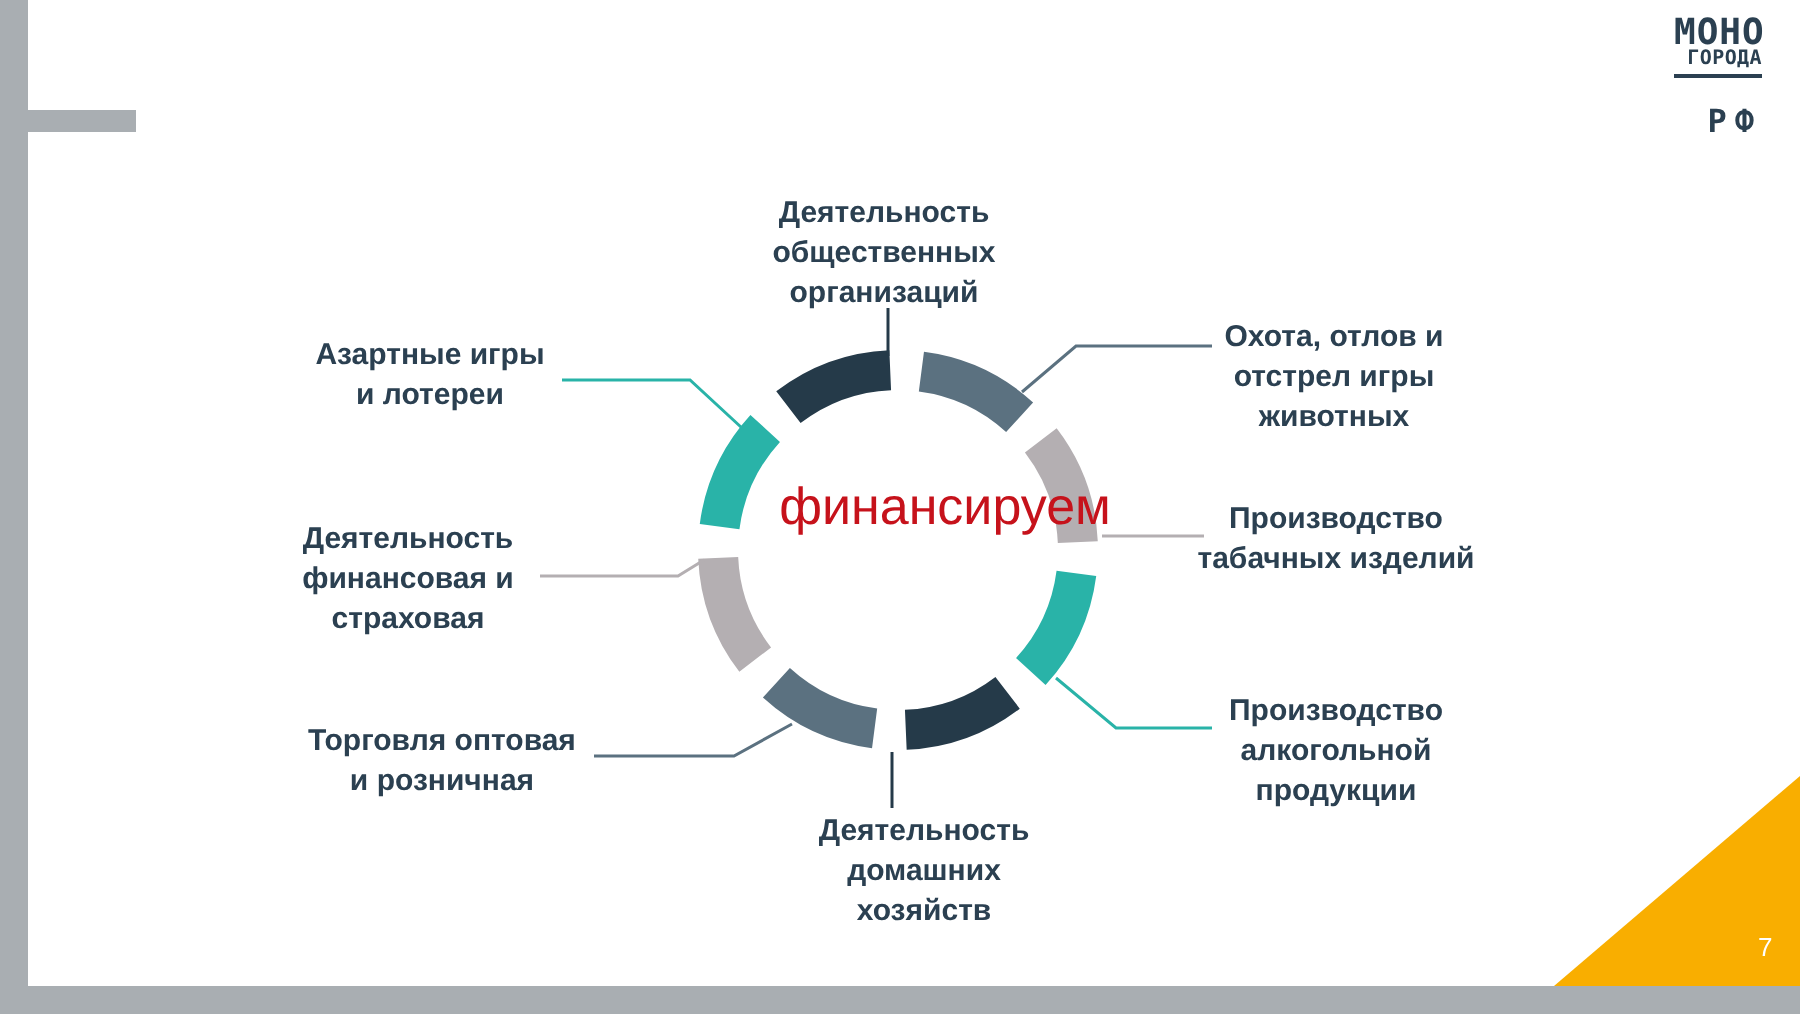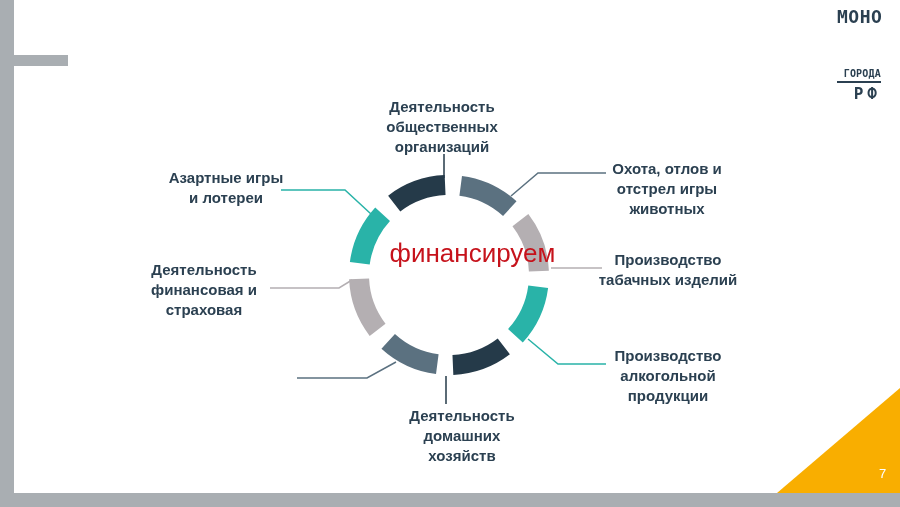--- a/index.html
+++ b/index.html
@@ -11,39 +11,39 @@
   .bar-left{position:absolute;left:0;top:0;width:14px;height:507px;background:var(--frame);}
   .bar-bottom{position:absolute;left:0;top:493px;width:900px;height:14px;background:var(--frame);}
   .title-dash{position:absolute;left:14px;top:55px;width:54px;height:11px;background:var(--frame);}
   
   .title{position:absolute;left:82px;top:47px;font-size:21px;font-weight:bold;
          color:var(--text);letter-spacing:0.3px;white-space:nowrap;}
   
   .logo{position:absolute;top:9px;right:19px;text-align:right;color:var(--text);
         font-family:"DejaVu Sans Mono","Liberation Mono",monospace;font-weight:bold;width:44px;}
   .logo-l1{font-size:18px;line-height:15px;letter-spacing:0.5px;}
-  .logo-l2{font-size:10px;line-height:11px;letter-spacing:0.2px;margin-top:44px;}
+  .logo-l2{font-size:10px;line-height:11px;letter-spacing:0.2px;}
   .logo-l3{font-size:16px;line-height:19px;letter-spacing:4px;border-top:2px solid var(--text);
-           margin-top:2px;padding-top:1px;text-align:right;}
+           margin-top:2px;padding-top:12px;text-align:right;}
   
   #ring-svg{position:absolute;left:0;top:0;width:900px;height:507px;}
   .center-text{position:absolute;left:453px;top:233px;transform:translateX(-50%);
                text-align:center;color:var(--red);white-space:nowrap;}
   .ne{font-size:28px;font-weight:bold;line-height:30px;}
   .fin{font-size:26px;font-weight:normal;line-height:28px;margin-top:6px;padding-left:39px;}
   .lbl{position:absolute;transform:translateX(-50%);text-align:center;font-weight:bold;
        font-size:15px;line-height:20px;color:var(--text);white-space:pre-line;}
   .lbl0{left:442px;top:97px;}
   .lbl1{left:667px;top:159px;}
   .lbl2{left:668px;top:250px;}
   .lbl3{left:668px;top:346px;}
   .lbl4{left:462px;top:406px;}
   .lbl5{left:221px;top:361px;}
   .lbl6{left:204px;top:260px;}
-  .lbl7{left:226px;top:168px;}
+  .lbl7{left:215px;top:168px;}
   
   .corner-triangle{position:absolute;left:777px;top:388px;width:123px;height:105px;
                    background:var(--yellow);clip-path:polygon(0 100%,100% 0,100% 100%);}
   .page-number{position:absolute;left:879px;top:466px;color:#ffffff;font-size:13px;}
 </style>
 </head>
 <body>
 
 <div class="slide">
 
@@ -88,20 +88,22 @@
 отстрел игры
 животных</div>
   <div class="lbl lbl2">Производство
 табачных изделий</div>
   <div class="lbl lbl3">Производство
 алкогольной
 продукции</div>
   <div class="lbl lbl4">Деятельность
 домашних
 хозяйств</div>
+  <div class="lbl lbl5">Торговля оптовая
+и розничная</div>
   <div class="lbl lbl6">Деятельность
 финансовая и
 страховая</div>
   <div class="lbl lbl7">Азартные игры
 и лотереи</div>
 
   <div class="corner-triangle"></div>
   <div class="page-number">7</div>
 
 </div>

